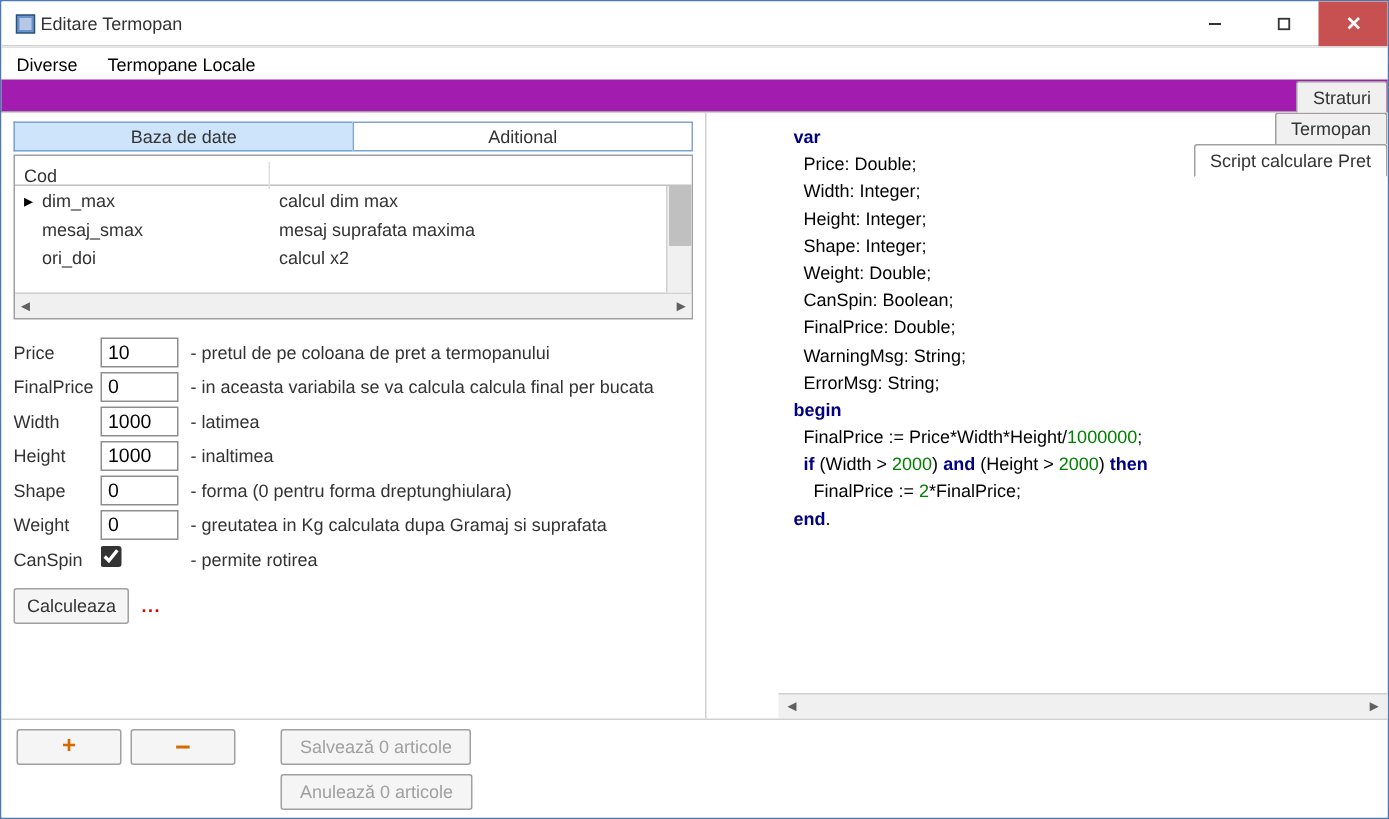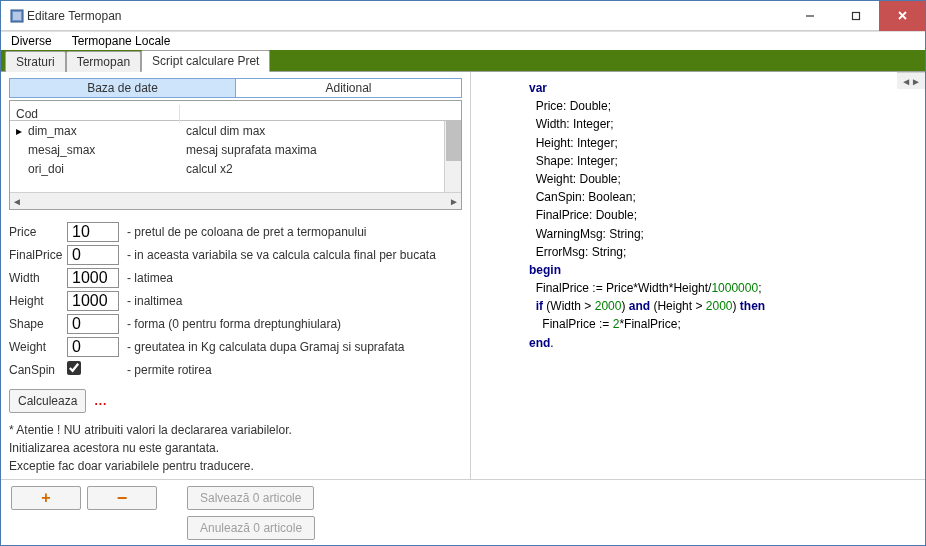--- a/index.html
+++ b/index.html
@@ -6,21 +6,21 @@
 body { background: #9a9a9a; width: 926px; height: 546px; overflow: hidden; }
 .window { width: 926px; height: 546px; background: #fff; display: flex; flex-direction: column; border: 1px solid #4a7ab0; }
 .titlebar { height: 30px; background: #fff; display: flex; align-items: center; border-bottom: 1px solid #d0d0d0; }
 .titlebar .icon { width: 20px; height: 20px; margin-left: 6px; display: flex; align-items: center; justify-content: center; font-size: 12px; }
 .titlebar .title { flex: 1; text-align: left; color: #333; font-size: 12px; }
 .titlebar .wbtn { width: 46px; height: 30px; display: flex; align-items: center; justify-content: center; cursor: pointer; }
 .titlebar .wbtn.min, .titlebar .wbtn.max { color: #333; }
 .titlebar .wbtn.close { background: #c75050; color: #fff; width: 46px; }
 .menubar { height: 22px; background: #fff; display: flex; align-items: center; padding: 0 6px; gap: 12px; border-top: 1px solid #e0e0e0;}
 .menubar .menuitem { color: #000; cursor: pointer; padding: 2px 4px; }
-.tabs { height: 22px; background: #4d7c0f; display: flex; align-items: flex-end; padding-left: 4px; border-bottom: 1px solid #a0a0a0; }
+.tabs { height: 22px; background: #a21caf; display: flex; align-items: flex-end; padding-left: 4px; border-bottom: 1px solid #a0a0a0; flex-direction: column; }
 .tab { padding: 3px 10px; border: 1px solid #a0a0a0; border-bottom: none; background: #f0f0f0; margin-right: 0px; cursor: pointer; color: #333; position: relative; top: 1px; border-radius: 2px 2px 0 0;}
 .tab.active { background: #fff; border-bottom: 1px solid #fff; }
 .content { flex: 1; display: flex; background: #fff; gap: 48px; }
 .left { width: 470px; border-right: 1px solid #d0d0d0; display: flex; flex-direction: column; padding: 6px 8px 4px 8px; }
 .subtabs { display: flex; height: 20px; margin-bottom: 2px; }
 .subtab { flex: 1; border: 1px solid #7aa6d8; background: #fff; text-align: center; padding: 2px 0; cursor: pointer; color: #333; font-size: 12px; }
 .subtab:first-child { border-right: none; }
 .subtab.active { background: #cde4fb; }
 .grid { border: 1px solid #a0a0a0; height: 110px; display: flex; flex-direction: column; }
 .grid-head { display: flex; background: #fff; border-bottom: 1px solid #c0c0c0; height: 20px; flex-direction: column; }
@@ -33,29 +33,29 @@
 .gc.arrow { width: 12px; color: #000; text-align: center;}
 .gc.cod { width: 158px; }
 .gc.den { flex: 1; }
 .grid-vscroll { position: absolute; right: 0; top: 0; width: 17px; height: 100%; background: #f0f0f0; border-left: 1px solid #d0d0d0;}
 .grid-vthumb { position: absolute; top: 0; width: 15px; left: 1px; height: 40px; background: #c0c0c0; border-radius: 0;}
 .grid-hscroll { height: 17px; background: #f0f0f0; border-top: 1px solid #d0d0d0; display: flex; align-items: center; justify-content: space-between; padding: 0 2px;}
 .grid-hscroll .arrow { color: #606060; font-size: 10px; cursor: pointer;}
 .form { margin-top: 10px; }
 .form-row { display: flex; align-items: center; height: 23px; margin-bottom: 0; }
 .form-row .lbl { width: 58px; color: #333; }
-.form-row .inp { width: 52px; height: 20px; border: 1px solid #8e8e8e; padding: 1px 4px; font-size: 16px; color: #000; text-align: left; }
+.form-row .inp { width: 52px; height: 20px; border: 1px solid #8e8e8e; padding: 1px 4px; font-size: 13px; color: #000; text-align: left; }
 .form-row .desc { margin-left: 8px; color: #333; }
 .form-row .chk { width: 14px; height: 14px; margin-left: 0; accent-color: #333;}
 .form-row .chkwrap { width: 52px; }
 .calc-row { display: flex; align-items: center; margin-top: 8px; }
 .calc-btn { padding: 4px 8px; border: 1px solid #a0a0a0; background: #f5f5f5; cursor: pointer; color: #333; border-radius: 2px;}
 .calc-row .dots { margin-left: 8px; color: #d00; font-weight: bold; letter-spacing: 1px;}
 .notes { margin-top: 8px; color: #333; line-height: 1.5; }
-.right { flex: 1; display: flex; }
+.right { flex: 1; display: flex; flex-direction: column; }
 .code { flex: 1; padding: 8px 10px; font-family: "Courier New", monospace; font-size: 13px; color: #000080; white-space: pre; overflow: hidden; line-height: 1.4;}
 .code .kw { color: #000080; font-weight: bold; }
 .code .num { color: #008000; }
 .code .id { color: #000; }
 .right .hscroll { height: 17px; background: #f0f0f0; border-top: 1px solid #d0d0d0; display: flex; align-items: center; justify-content: space-between; padding: 0 4px;}
 .right .hscroll .arrow { color: #606060; font-size: 10px; cursor: pointer;}
 .footer { height: 66px; background: #fff; border-top: 1px solid #d0d0d0; display: flex; align-items: flex-start; padding: 6px 10px; position: relative;}
 .footer .btn { padding: 4px 12px; border: 1px solid #a0a0a0; background: #f5f5f5; cursor: pointer; border-radius: 2px; height: 24px; min-width: 70px; display: inline-flex; align-items: center; justify-content: center;}
 .footer .btn.disabled { color: #a0a0a0; cursor: default; }
 .footer .btn.plus { color: #d46a00; font-size: 16px; font-weight: bold;}
@@ -186,25 +186,20 @@
           <span class="chkwrap"><input type="checkbox" class="chk" checked="" style=""></span>
           <span class="desc">- permite rotirea</span>
         </div>
       </div>
 
       <div class="calc-row">
         <button class="calc-btn">Calculeaza</button>
         <span class="dots">...</span>
       </div>
 
-      <div class="notes">
-        <div>* Atentie ! NU atribuiti valori la declararea variabilelor.</div>
-        <div>Initializarea acestora nu este garantata.</div>
-        <div>Exceptie fac doar variabilele pentru traducere.</div>
-      </div>
 
     </div>
 
     <div class="right">
       <div class="code"><span class="kw">var</span>
 <span class="id">  Price: Double;</span>
 <span class="id">  Width: Integer;</span>
 <span class="id">  Height: Integer;</span>
 <span class="id">  Shape: Integer;</span>
 <span class="id">  Weight: Double;</span>

